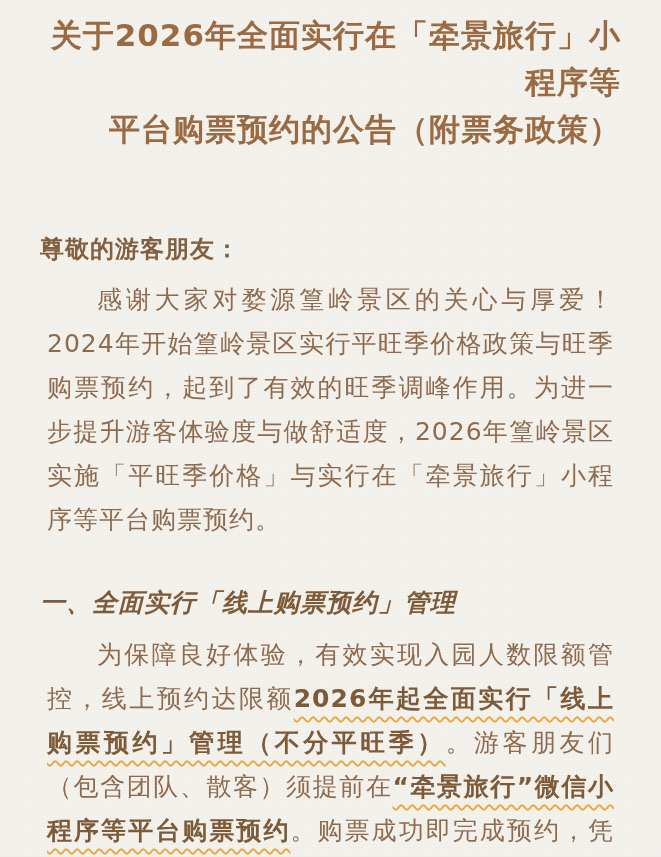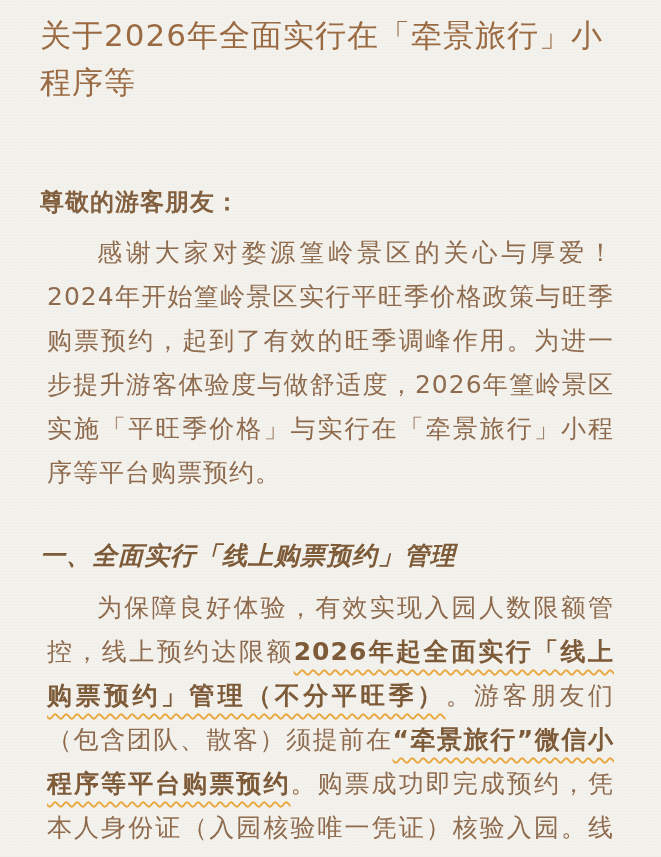--- a/index.html
+++ b/index.html
@@ -19,24 +19,24 @@
   .page {
     padding: 0 40px;
     box-sizing: border-box;
     width: 661px;
     height: 857px;
   }
   .title {
     margin: 12px 0 1px 0;
     font-size: 31px;
     line-height: 47px;
-    font-weight: 400;
+    font-weight: 700;
     letter-spacing: 1px;
     color: #9a6a42;
-    text-align: left;
+    text-align: right;
   }
   .title-line { display: block; }
   .greeting {
     margin: 74px 0 0 0;
     font-size: 24px;
     line-height: 44px;
     font-weight: 700;
     letter-spacing: 1px;
     color: #82603f;
   }
@@ -69,20 +69,21 @@
     text-underline-offset: 9px;
   }
 </style>
 </head>
 <body>
 
 <div class="page">
 
   <h1 class="title">
     <span class="title-line">关于2026年全面实行在「牵景旅行」小程序等</span>
+    <span class="title-line">平台购票预约的公告（附票务政策）</span>
   </h1>
 
   <p class="greeting">尊敬的游客朋友：</p>
 
   <p class="para indent">感谢大家对婺源篁岭景区的关心与厚爱！2024年开始篁岭景区实行平旺季价格政策与旺季购票预约，起到了有效的旺季调峰作用。为进一步提升游客体验度与做舒适度，2026年篁岭景区实施「平旺季价格」与实行在「牵景旅行」小程序等平台购票预约。</p>
 
   <h2 class="heading">一、全面实行「线上购票预约」管理</h2>
 
   <p class="para indent" id="section1-para"><span>为保障良好体验，有效实现入园人数限额管控，线上预约达限额</span><span class="em-wavy">2026年起全面实行「线上购票预约」管理（不分平旺季）</span><span>。游客朋友们（包含团队、散客）须提前在</span><span class="em-wavy">“牵景旅行”微信小程序等平台购票预约</span><span>。购票成功即完成预约，凭本人身份证（入园核验唯一凭证）核验入园。线上线下同一出票系统，线上预约达限额，也表示线下窗口也将无票售出。</span></p>
 

